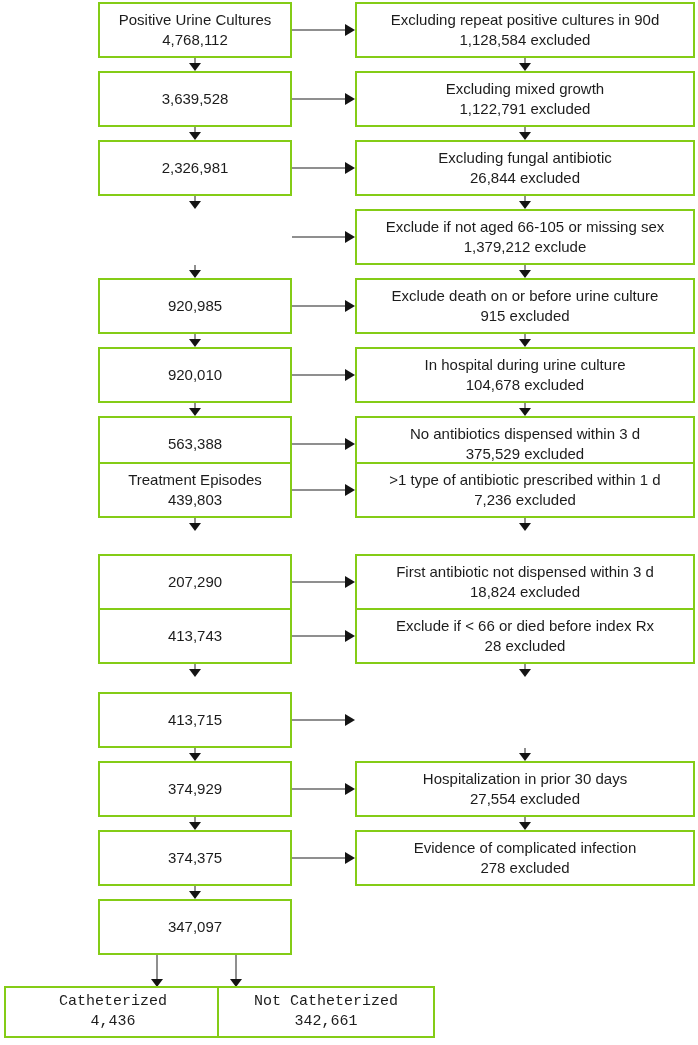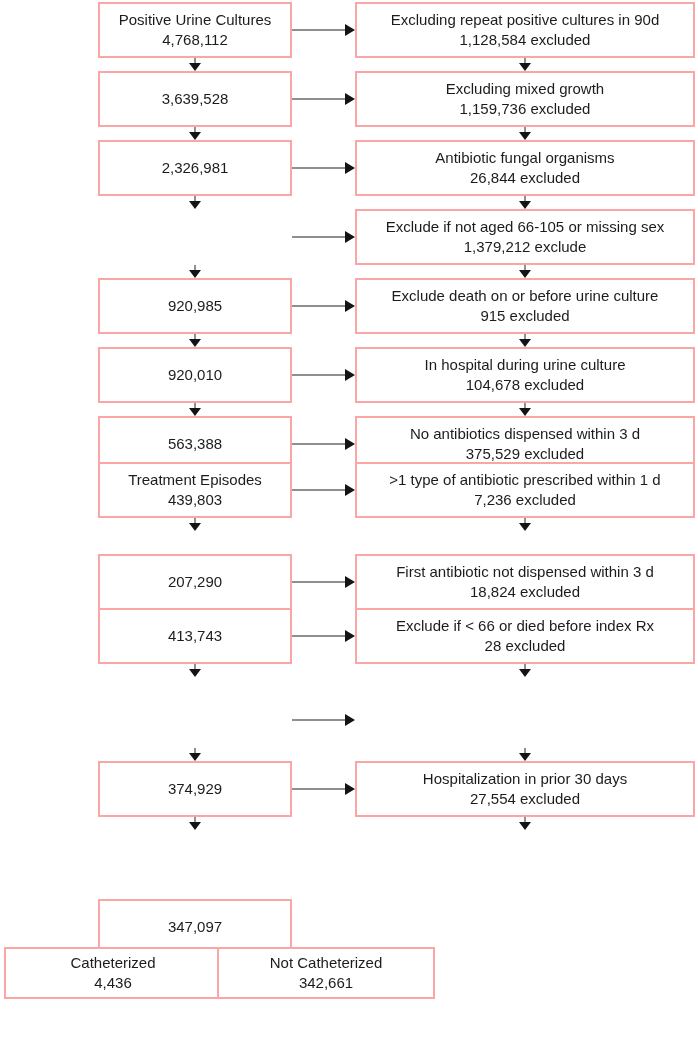--- a/index.html
+++ b/index.html
@@ -9,34 +9,34 @@
     height: 1045px;
     background: #ffffff;
     font-family: "Liberation Sans", sans-serif;
     color: #1c1c1c;
     overflow: hidden;
   }
   .row { position: absolute; left: 0; width: 698px; height: 90px; }
   .box {
     position: absolute;
     box-sizing: border-box;
-    border: 2px solid #fca5a5;
+    border: 2px solid #84cc16;
     background: #ffffff;
     display: flex;
     flex-direction: column;
     justify-content: center;
     align-items: center;
     text-align: center;
     font-size: 15px;
     line-height: 20px;
     padding: 0 4px;
   }
   .lbox { left: 98px; top: 0; width: 194px; height: 56px; }
   .rbox { left: 355px; top: 0; width: 340px; height: 56px; }
-  .outcome { top: 947px; width: 218px; height: 52px; }
+  .outcome { top: 986px; width: 218px; height: 52px; font-family: Liberation Mono, monospace; }
 
   
   .arrow-h { position: absolute; left: 292px; top: 22px; width: 63px; height: 12px; }
   .arrow-h::before { content: ""; position: absolute; left: 0; top: 5px; width: 53px; height: 2px; background: #8f8f8f; }
   .arrow-h::after { content: ""; position: absolute; right: 0; top: 0; width: 0; height: 0;
                     border-top: 6px solid transparent; border-bottom: 6px solid transparent; border-left: 10px solid #141414; }
 
   
   .arrow-v { position: absolute; top: 56px; width: 12px; height: 13px; }
   .arrow-v::before { content: ""; position: absolute; left: 5px; top: 0; width: 2px; height: 6px; background: #8f8f8f; }
@@ -71,34 +71,34 @@
   </div>
 
   <div class="row" style="top:71px">
     <div class="box lbox">
       <div></div>
       <div>3,639,528</div>
     </div>
     <div class="arrow-h"></div>
     <div class="box rbox">
       <div>Excluding mixed growth</div>
-      <div>1,159,736 excluded</div>
+      <div>1,122,791 excluded</div>
     </div>
     <div class="arrow-v av-left"></div>
     <div class="arrow-v av-right"></div>
   </div>
 
   <div class="row" style="top:140px">
     <div class="box lbox">
       <div></div>
       <div>2,326,981</div>
     </div>
     <div class="arrow-h"></div>
     <div class="box rbox">
-      <div>Antibiotic fungal organisms</div>
+      <div>Excluding fungal antibiotic</div>
       <div>26,844 excluded</div>
     </div>
     <div class="arrow-v av-left"></div>
     <div class="arrow-v av-right"></div>
   </div>
 
   <div class="row" style="top:209px">
     <div class="arrow-h"></div>
     <div class="box rbox">
       <div>Exclude if not aged 66-105 or missing sex</div>
@@ -186,39 +186,55 @@
     <div class="arrow-h"></div>
     <div class="box rbox">
       <div>Exclude if &lt; 66 or died before index Rx</div>
       <div>28 excluded</div>
     </div>
     <div class="arrow-v av-left"></div>
     <div class="arrow-v av-right"></div>
   </div>
 
   <div class="row" style="top:692px">
+    <div class="box lbox">
+      <div></div>
+      <div>413,715</div>
+    </div>
     <div class="arrow-h"></div>
     <div class="arrow-v av-left"></div>
     <div class="arrow-v av-right"></div>
   </div>
 
   <div class="row" style="top:761px">
     <div class="box lbox">
       <div></div>
       <div>374,929</div>
     </div>
     <div class="arrow-h"></div>
     <div class="box rbox">
       <div>Hospitalization in prior 30 days</div>
       <div>27,554 excluded</div>
     </div>
     <div class="arrow-v av-left"></div>
     <div class="arrow-v av-right"></div>
   </div>
 
+  <div class="row" style="top:830px">
+    <div class="box lbox">
+      <div></div>
+      <div>374,375</div>
+    </div>
+    <div class="arrow-h"></div>
+    <div class="box rbox">
+      <div>Evidence of complicated infection</div>
+      <div>278 excluded</div>
+    </div>
+    <div class="arrow-v av-left"></div>
+  </div>
 
   <div class="row" style="top:899px">
     <div class="box lbox">
       <div></div>
       <div>347,097</div>
     </div>
     <div class="arrow-v split split-a"></div>
     <div class="arrow-v split split-b"></div>
   </div>
 

